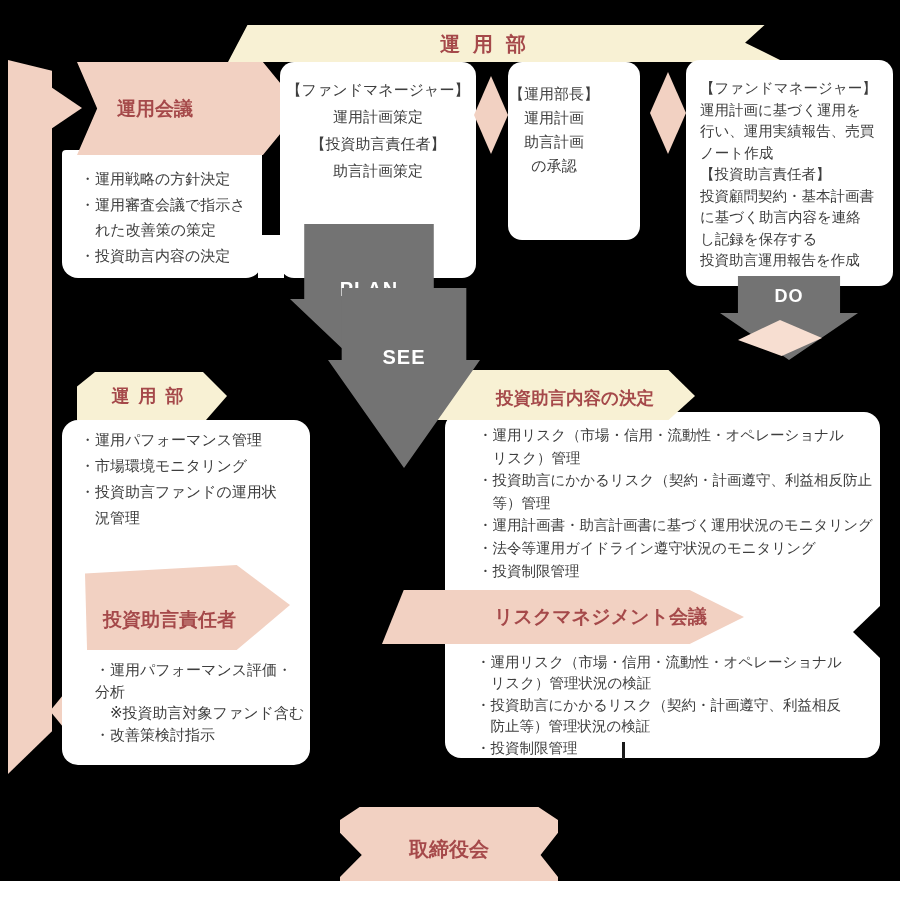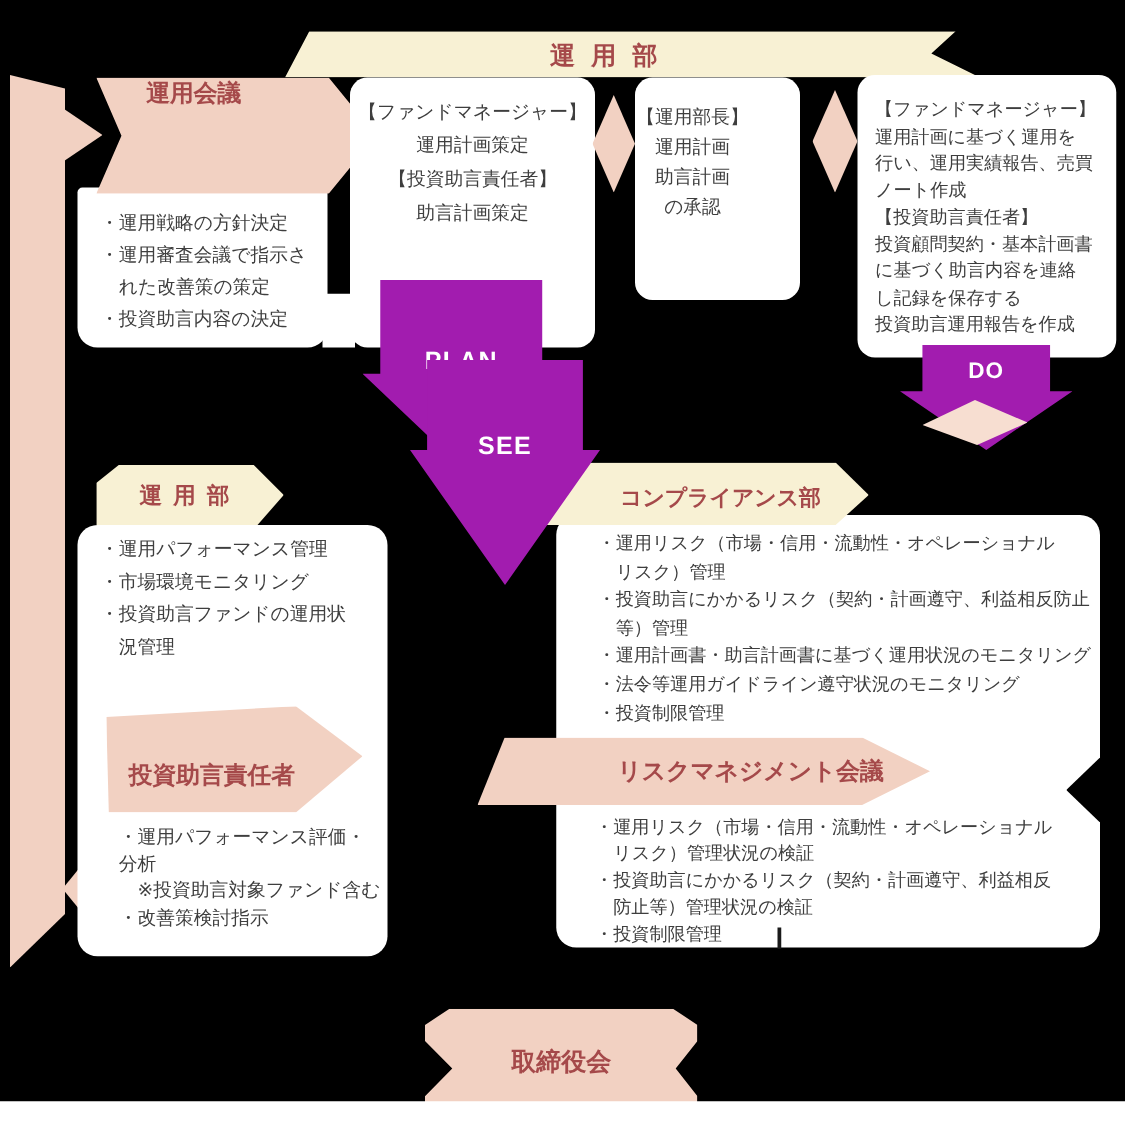--- a/index.html
+++ b/index.html
@@ -5,40 +5,40 @@
   html,body{margin:0;padding:0;background:#000;}
   #stage{
     position:relative;width:900px;height:916px;background:#000;overflow:hidden;
     font-family:"Liberation Sans","DejaVu Sans",sans-serif;color:#3e3e3e;
   }
   .abs{position:absolute;}
   .lines{white-space:pre-line;}
   .white-box{background:#ffffff;border-radius:14px;}
   .pink{background:#f2d1c2;}
   .cream{background:#f8f1d4;}
-  .arrow{background:#a21caf;text-decoration:underline;}
+  .arrow{background:#737373;text-decoration:underline;}
   .title-red{color:#a5494a;font-weight:bold;}
   .body-text{color:#3e3e3e;font-size:15px;line-height:25.5px;}
   .arrow-label{position:absolute;width:100%;text-align:center;color:#ffffff;font-weight:bold;letter-spacing:1px;}
 
   
   .band-top{left:228px;top:25px;width:556px;height:37px;
     clip-path:polygon(3.5% 0,96.5% 0,93% 48%,100% 100%,0 100%);}
   .band-top-label{left:440px;top:31px;width:160px;font-size:20px;letter-spacing:13px;}
 
   
   .ribbon-left{left:8px;top:60px;width:44px;height:714px;
     clip-path:polygon(0 0,100% 1.5%,100% 94%,0 100%);}
   .ribbon-arrow-top{left:48px;top:85px;width:34px;height:46px;
     clip-path:polygon(0 0,100% 50%,0 100%);}
   .ribbon-diamond-bottom{left:50px;top:689px;width:36px;height:44px;
     clip-path:polygon(50% 0,100% 50%,50% 100%,0 50%);}
 
   
-  .unei-header{left:77px;top:62px;width:224px;height:93px;display:flex;
+  .unei-header{left:77px;top:62px;width:224px;height:93px;display:flex;align-items:center;
     clip-path:polygon(0 0,83% 0,100% 50%,83% 100%,0 100%,9% 50%);padding-left:40px;box-sizing:border-box;
     font-size:19px;}
   .unei-body{left:62px;top:150px;width:200px;height:128px;border-radius:4px 4px 16px 16px;}
   .unei-bullets{left:80px;top:166px;width:186px;}
   .merge-rect{left:258px;top:235px;width:26px;height:43px;background:#fff;}
 
   
   .box1{left:280px;top:62px;width:196px;height:216px;}
   .box1-text{left:280px;top:76px;width:196px;text-align:center;font-size:15px;line-height:27px;}
   .diamond1{left:474px;top:76px;width:34px;height:78px;clip-path:polygon(50% 0,100% 50%,50% 100%,0 50%);}
@@ -144,21 +144,21 @@
 
   <div class="abs pink shinsa-header title-red">
     <span>投資助言責任者</span>
   </div>
   <div class="abs body-text lines shinsa-bullets">・運用パフォーマンス評価・分析
 　※投資助言対象ファンド含む
 ・改善策検討指示</div>
 
   <div class="abs white-box blob-right"></div>
   <div class="abs cream band-compliance title-red">
-    <span>コンプライアンス部</span>
+    <span>投資助言内容の決定</span>
   </div>
   <div class="abs lines compliance-bullets">・運用リスク（市場・信用・流動性・オペレーショナル
 　リスク）管理
 ・投資助言にかかるリスク（契約・計画遵守、利益相反防止
 　等）管理
 ・運用計画書・助言計画書に基づく運用状況のモニタリング
 ・法令等運用ガイドライン遵守状況のモニタリング
 ・投資制限管理</div>
   <div class="abs pink risk-header title-red">
     <span>リスクマネジメント会議</span>

